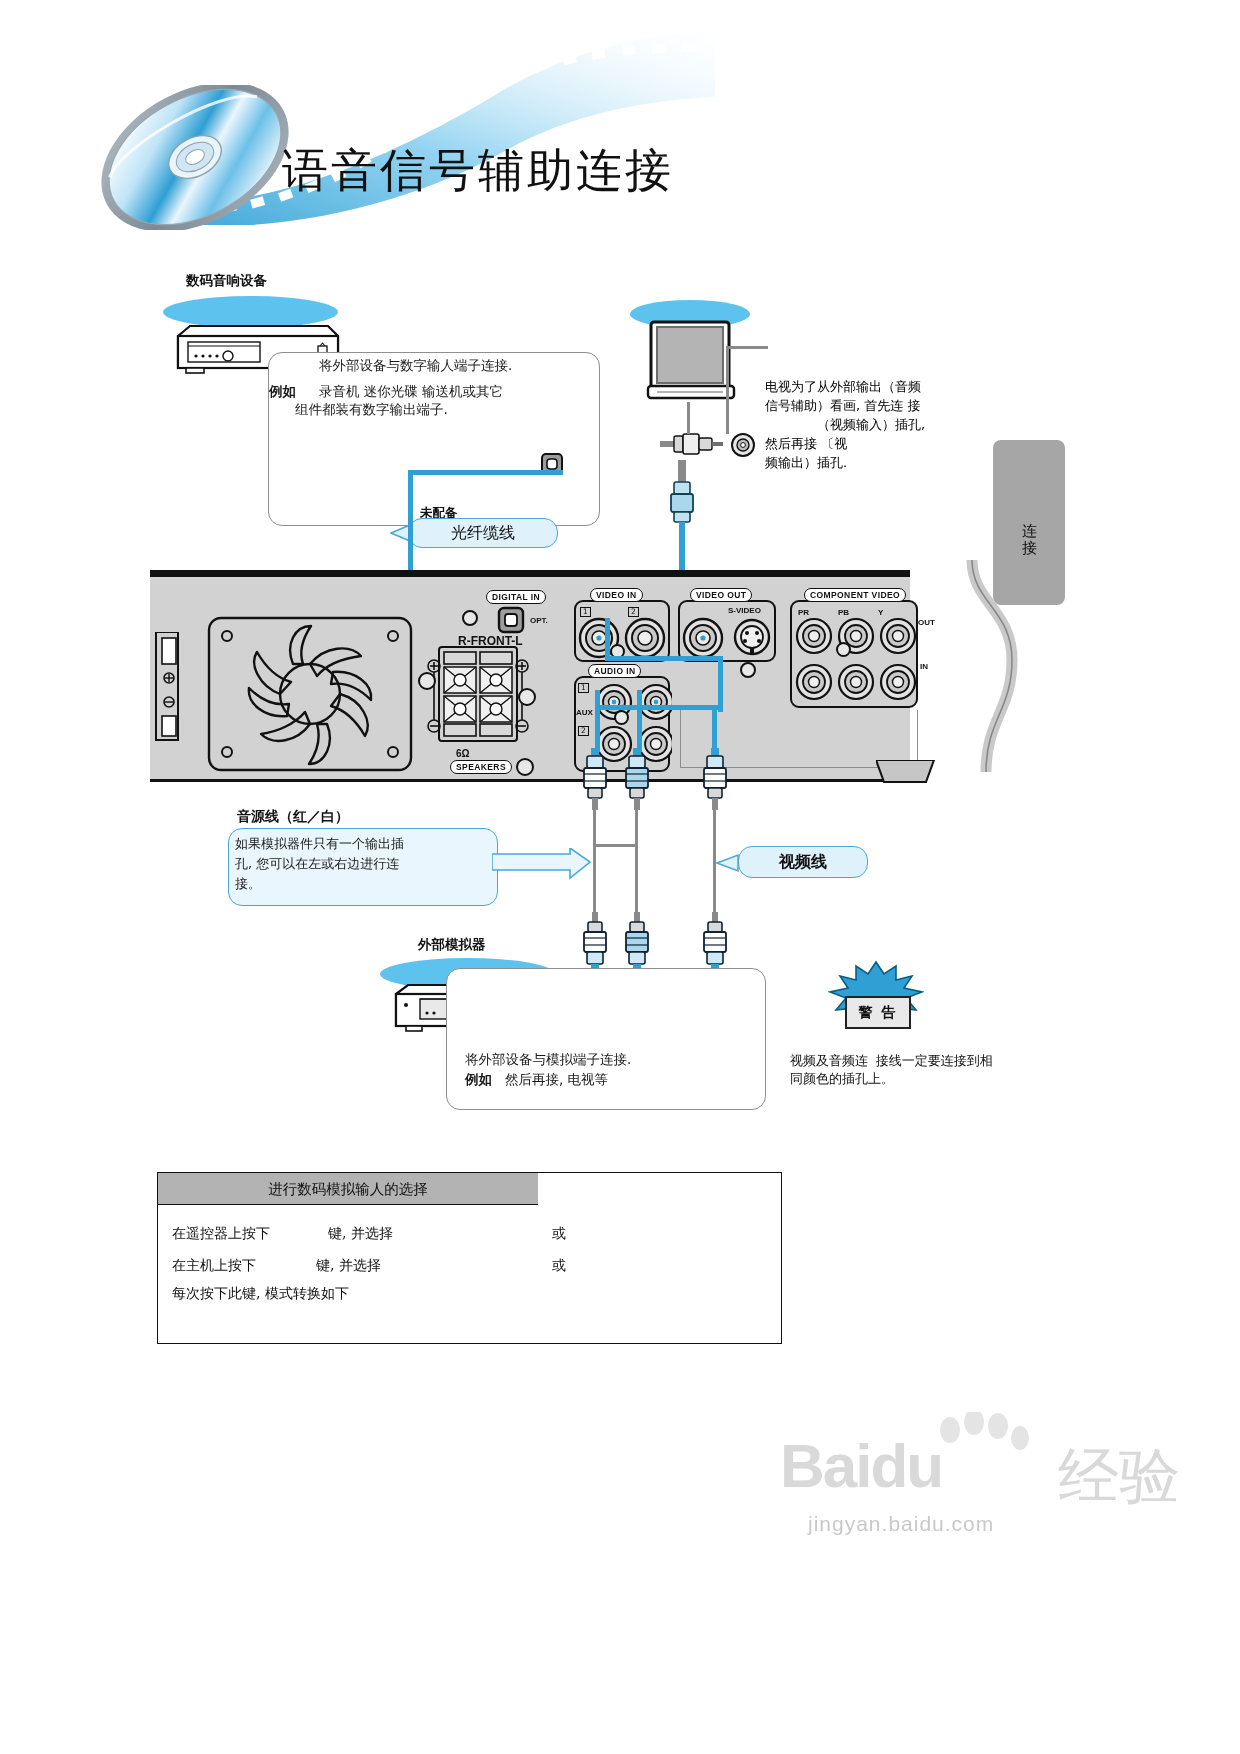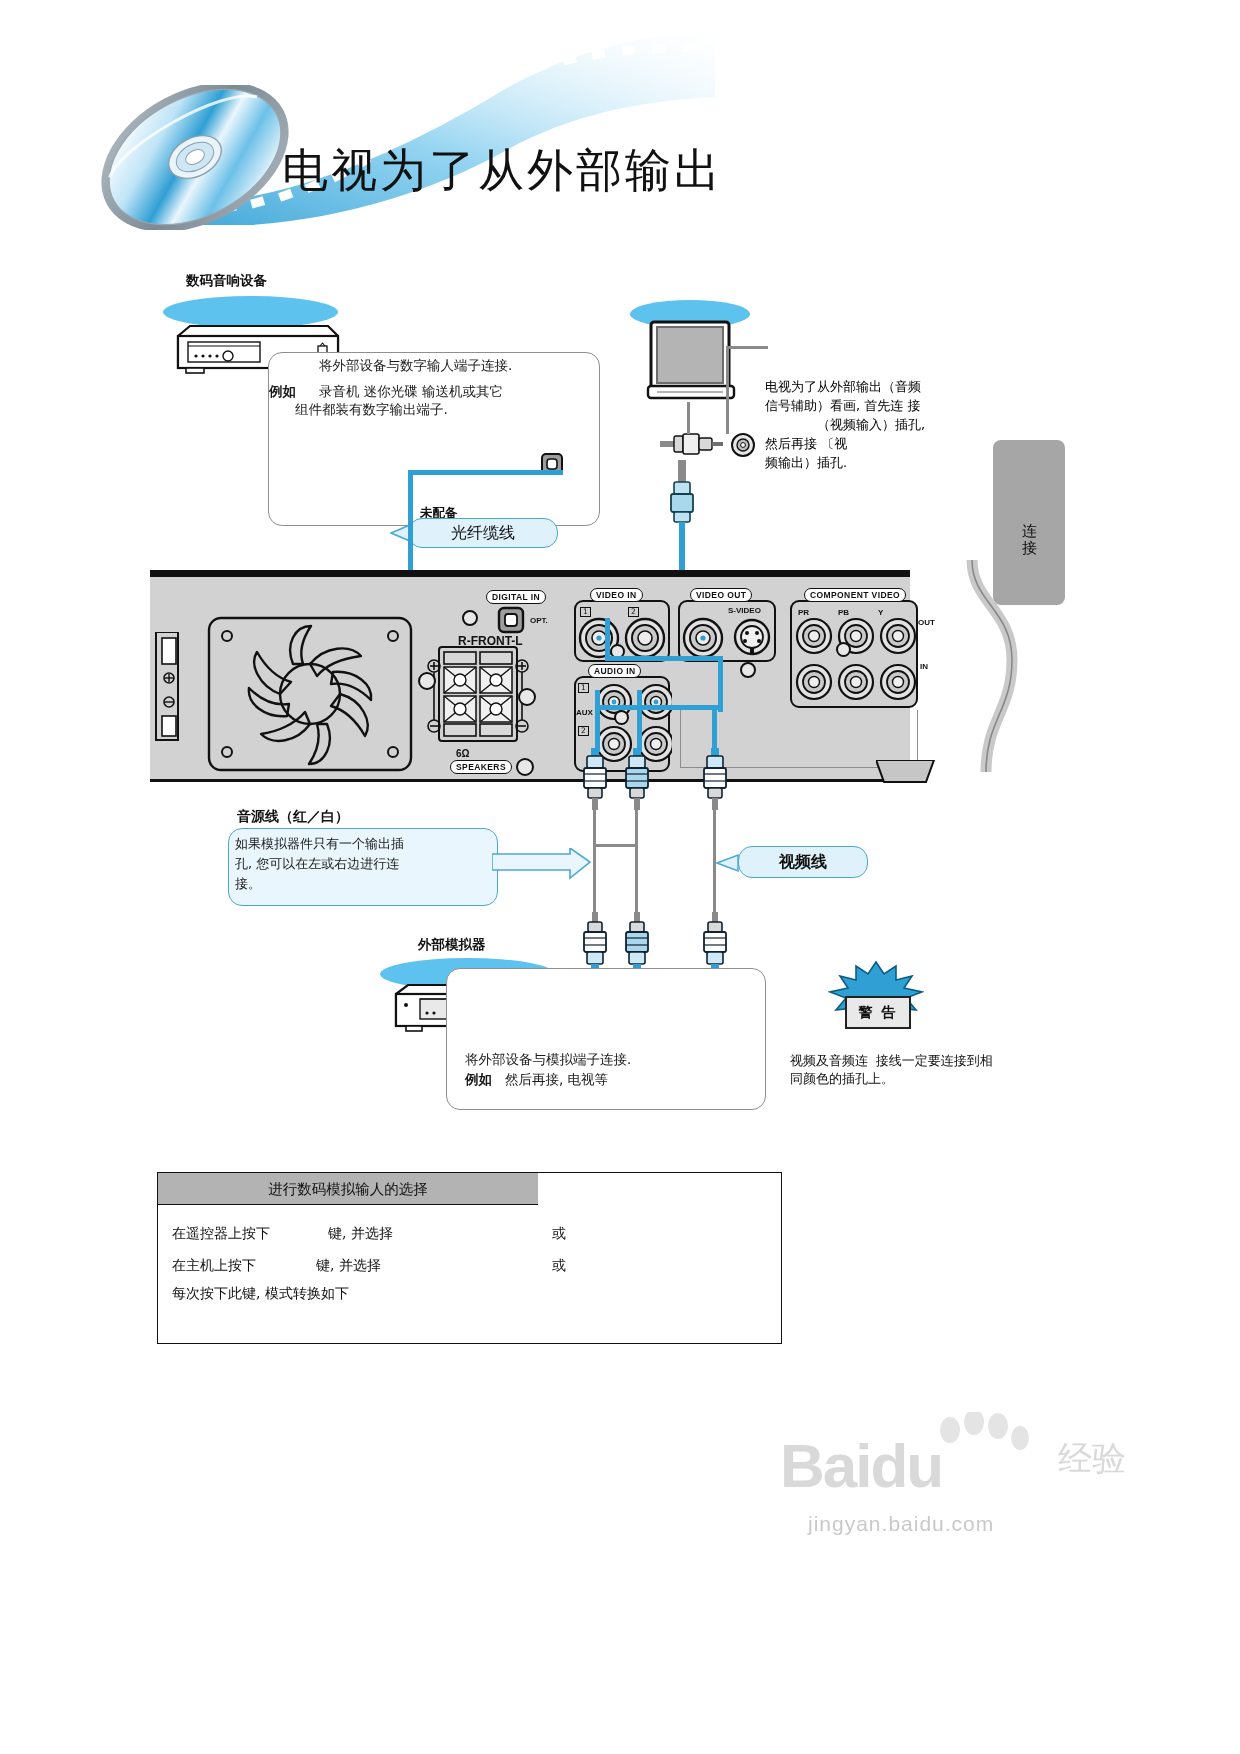--- a/index.html
+++ b/index.html
@@ -95,21 +95,21 @@
   
   #wm { left:780px; top:1430px; width:420px; height:130px; }
   .wm-main {
     position:absolute; left:0; top:0; font-size:62px; font-weight:bold;
     color:#d9d9d9; letter-spacing:-2px; font-family:"Liberation Sans",sans-serif;
   }
   .wm-sub {
     position:absolute; left:28px; top:82px; font-size:21px; color:#c9c9c9;
     letter-spacing:1px; font-family:"Liberation Sans",sans-serif;
   }
-  .wm-cn { position:absolute; left:278px; top:6px; font-size:34px; color:#d9d9d9;
+  .wm-cn { position:absolute; left:278px; top:6px; font-size:61px; color:#d9d9d9;
            font-family:"DejaVu Serif","Liberation Serif",serif; }
 </style>
 </head>
 <body>
 
 <div class="abs" id="header">
 
   <svg class="abs filmstrip" viewBox="0 0 620 200">
     <defs>
       <linearGradient id="fsg" x1="0" y1="1" x2="1" y2="0">
@@ -179,21 +179,21 @@
       <ellipse cx="107" cy="72" rx="100" ry="66" fill="url(#cdrim)"></ellipse>
       <ellipse cx="107" cy="72" rx="92" ry="59" fill="url(#cdbody)"></ellipse>
       <ellipse cx="107" cy="72" rx="92" ry="59" fill="none" stroke="#9aa7b0" stroke-width="1.2"></ellipse>
       <ellipse cx="107" cy="72" rx="28" ry="19" fill="#e9f4fb" stroke="#8fa0ab" stroke-width="1.4"></ellipse>
       <ellipse cx="107" cy="72" rx="20" ry="13" fill="#cfe7f5" stroke="#8fa0ab" stroke-width="1"></ellipse>
       <ellipse cx="107" cy="72" rx="10" ry="6.5" fill="#ffffff" stroke="#8fa0ab" stroke-width="1"></ellipse>
       <path d="M22,50 C45,28 160,22 190,48" fill="none" stroke="#ffffff" stroke-width="3" opacity=".8"></path>
     </g>
   </svg>
 
-  <div class="abs page-title">电视为了从外部输出</div>
+  <div class="abs page-title">语音信号辅助连接</div>
 </div>
 
 <div class="abs" id="sidetab">
   <span>连 接</span>
 </div>
 
 <div class="abs dev-label" style="left:186px; top:272px;">数码音响设备</div>
 
 <div class="abs shadow-ellipse" style="left:163px; top:296px; width:175px; height:32px;"></div>
 

